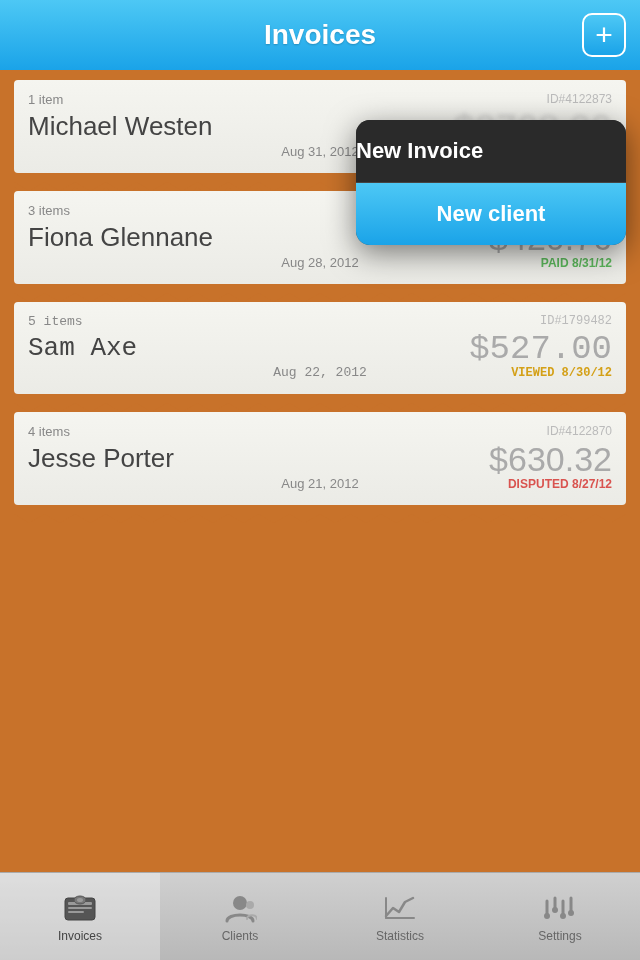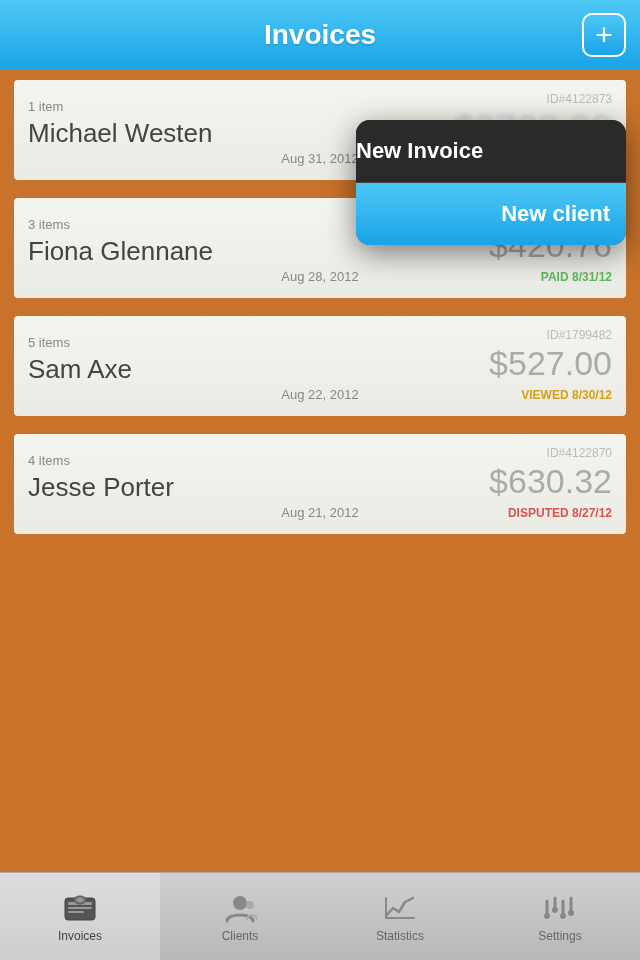--- a/index.html
+++ b/index.html
@@ -54,21 +54,21 @@
       background: #c8722a;
       padding: 10px 14px 0 14px;
       height: calc(960px - 70px - 88px);
       position: relative;
     }
 
     
     .invoice-card {
       background: linear-gradient(180deg, #f5f5f0 0%, #ebebE6 100%);
       border-radius: 4px;
-      padding: 19px 14px 14px 14px;
+      padding: 12px 14px 14px 14px;
       margin-bottom: 0;
       position: relative;
     }
     .invoice-items-count {
       font-size: 13px;
       color: #888;
       margin-bottom: 4px;
     }
     .invoice-name {
       font-size: 26px;
@@ -144,21 +144,21 @@
       border-bottom: 1px solid #444;
     }
     .dropdown-new-invoice span {
       color: white;
       font-size: 22px;
       font-weight: bold;
     }
     .dropdown-new-client {
       background: linear-gradient(180deg, #4dc8f5 0%, #1aa3e8 100%);
       padding: 18px 16px;
-      text-align: right;
+      text-align: center;
       cursor: pointer;
     }
     .dropdown-new-client span {
       color: white;
       font-size: 22px;
       font-weight: bold;
     }
 
     
     .invoice-amount-blurred {
@@ -253,21 +253,21 @@
       <div class="invoice-id">ID#4122872</div>
       <div class="invoice-amount">$420.76</div>
       <div class="invoice-status status-paid">PAID 8/31/12</div>
     </div>
     <svg class="zig" viewBox="0 0 640 18" preserveAspectRatio="none" xmlns="http://www.w3.org/2000/svg">
       <polygon points="0,0 640,0 640,9 624,18 608,9 592,18 576,9 560,18 544,9 528,18 512,9 496,18 480,9 464,18 448,9 432,18 416,9 400,18 384,9 368,18 352,9 336,18 320,9 304,18 288,9 272,18 256,9 240,18 224,9 208,18 192,9 176,18 160,9 144,18 128,9 112,18 96,9 80,18 64,9 48,18 32,9 16,18 0,9" fill="#c8722a"></polygon>
     </svg>
   </div>
 
   <div class="card-wrapper">
-    <div class="invoice-card" style="min-height:90px;">
+    <div class="invoice-card" style="min-height:90px;font-family:Liberation Mono, monospace;">
       <div class="invoice-items-count">5 items</div>
       <div class="invoice-name">Sam Axe</div>
       <div class="invoice-date">Aug 22, 2012</div>
       <div class="invoice-id">ID#1799482</div>
       <div class="invoice-amount">$527.00</div>
       <div class="invoice-status status-viewed">VIEWED 8/30/12</div>
     </div>
     <svg class="zig" viewBox="0 0 640 18" preserveAspectRatio="none" xmlns="http://www.w3.org/2000/svg">
       <polygon points="0,0 640,0 640,9 624,18 608,9 592,18 576,9 560,18 544,9 528,18 512,9 496,18 480,9 464,18 448,9 432,18 416,9 400,18 384,9 368,18 352,9 336,18 320,9 304,18 288,9 272,18 256,9 240,18 224,9 208,18 192,9 176,18 160,9 144,18 128,9 112,18 96,9 80,18 64,9 48,18 32,9 16,18 0,9" fill="#c8722a"></polygon>
     </svg>

